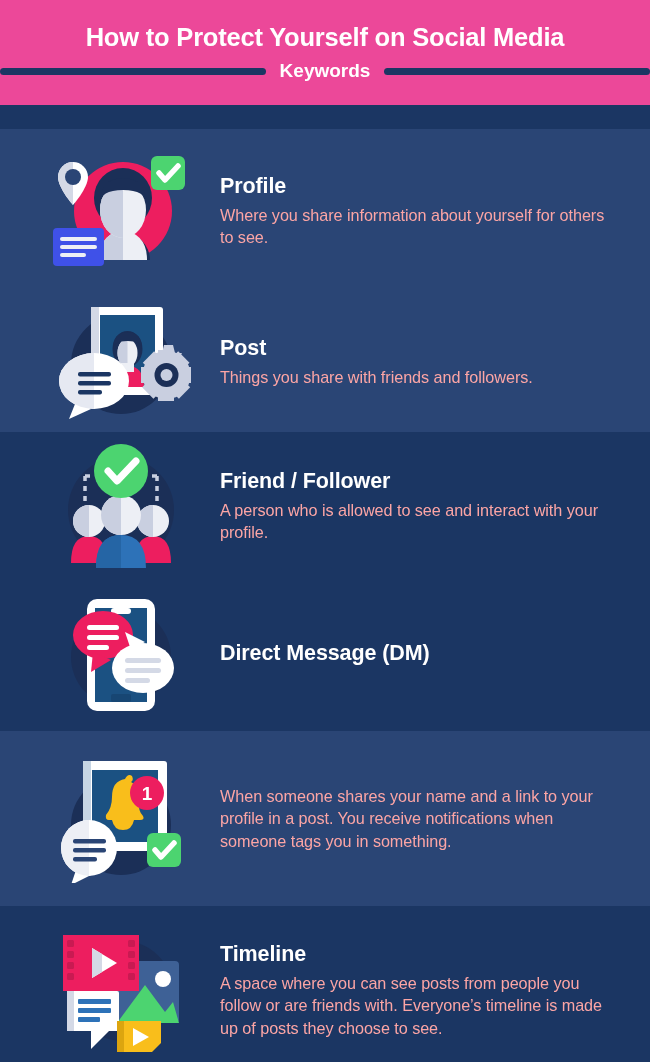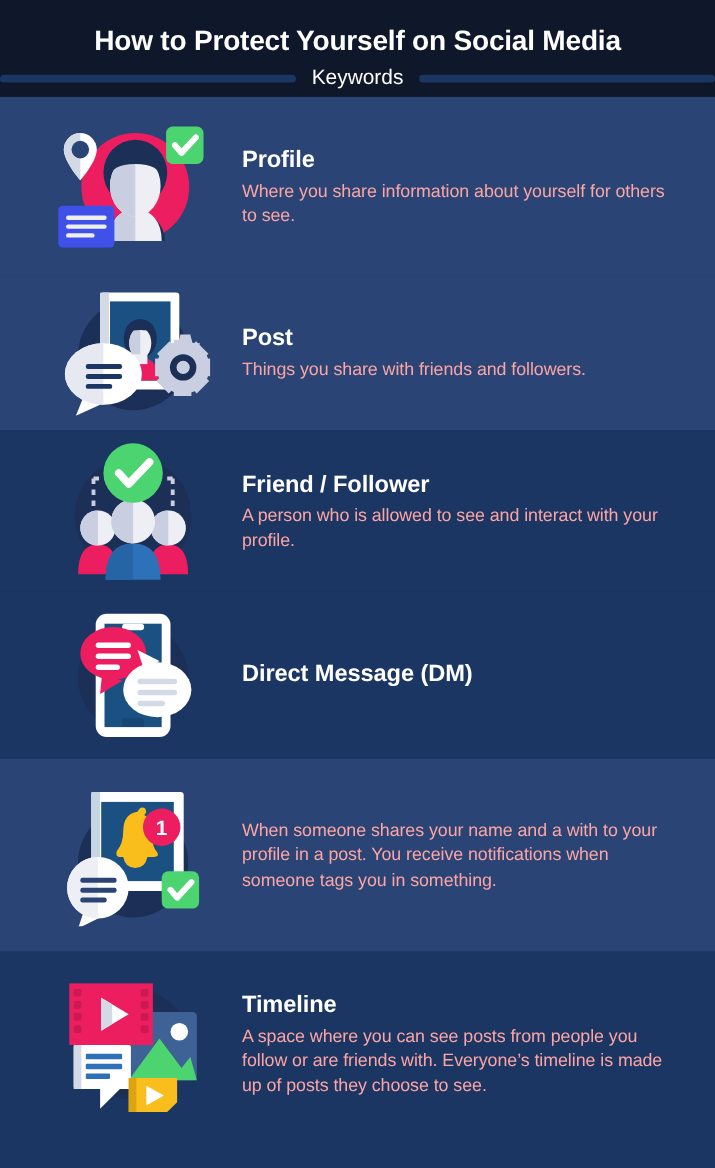--- a/index.html
+++ b/index.html
@@ -6,22 +6,22 @@
   html, body {
     width:650px; height:1062px;
     background:#1B3663;
     font-family:"Liberation Sans", sans-serif;
     overflow:hidden;
   }
   .page { width:650px; height:1062px; position:relative; }
 
   
   .header {
-    background:#0f172a;
-    height:88px;
+    background:#ec4899;
+    height:105px;
     position:relative;
     padding-top:22px;
   }
   .header-title {
     color:#FFFFFF;
     font-size:25.5px;
     font-weight:bold;
     text-align:center;
     letter-spacing:-0.2px;
     line-height:30px;
@@ -37,21 +37,21 @@
     height:7px;
     background:#1B3663;
     border-radius:4px;
     flex:1 1 auto;
   }
   .divider-left  { margin-right:14px; margin-left:0px; }
   .divider-right { margin-left:14px;  margin-right:0px; }
   .subtitle-text {
     color:#FFFFFF;
     font-size:19px;
-    font-weight:normal;
+    font-weight:bold;
     white-space:nowrap;
     line-height:22px;
   }
 
   
   .row {
     display:flex;
     align-items:center;
     width:650px;
     padding-left:22px;
@@ -91,21 +91,21 @@
 
   <div class="header">
     <div class="header-title">How to Protect Yourself on Social Media</div>
     <div class="subtitle-row">
       <div class="divider-bar divider-left"></div>
       <div class="subtitle-text">Keywords</div>
       <div class="divider-bar divider-right"></div>
     </div>
   </div>
 
-  <div class="row light" style="height:163px;">
+  <div class="row light" style="height:163px;margin-top:24px;">
     <div class="icon-cell">
       <svg width="140" height="122" viewBox="0 0 140 122">
         <circle cx="72" cy="61" r="49" fill="#ED1E5F"></circle>
         <path d="M45 110 a27 27 0 0 1 54 0 z" fill="#1B2F57"></path>
         <ellipse cx="72" cy="48" rx="29" ry="30" fill="#1B2F57"></ellipse>
         <path d="M48 110 q0 -26 24 -30 q24 4 24 30 z" fill="#EDEFF5"></path>
         <path d="M48 110 q0 -26 24 -30 l0 30 z" fill="#C9CFE0"></path>
         <ellipse cx="72" cy="60" rx="23" ry="28" fill="#EDEFF5"></ellipse>
         <path d="M72 32 a23 28 0 0 0 0 56 z" fill="#C9CFE0"></path>
         <path d="M49 54 q0 -26 23 -26 q23 0 23 26 q0 -14 -23 -14 q-23 0 -23 14 z" fill="#1B2F57"></path>
@@ -251,21 +251,21 @@
         <path d="M38 65 a28 28 0 0 0 0 56 z" fill="#EDEFF5"></path>
         <rect x="22" y="84" width="33" height="4.5" rx="2" fill="#2A4575"></rect>
         <rect x="22" y="93" width="33" height="4.5" rx="2" fill="#2A4575"></rect>
         <rect x="22" y="102" width="24" height="4.5" rx="2" fill="#2A4575"></rect>
 
         <rect x="96" y="78" width="34" height="34" rx="6" fill="#4CD470"></rect>
         <path d="M104 95 l6 7 l13 -14" stroke="#FFFFFF" stroke-width="5.5" fill="none" stroke-linecap="round" stroke-linejoin="round"></path>
       </svg>
     </div>
     <div class="text-cell">
-      <div class="kw-desc">When someone shares your name and a with to your profile in a post. You receive notifications when someone tags you in something.</div>
+      <div class="kw-desc">When someone shares your name and a link to your profile in a post. You receive notifications when someone tags you in something.</div>
     </div>
   </div>
 
   <div class="row dark" style="height:168px;">
     <div class="icon-cell">
       <svg width="140" height="130" viewBox="0 0 140 130">
         <circle cx="72" cy="66" r="50" fill="#1B2F57"></circle>
 
         <rect x="66" y="36" width="62" height="62" rx="4" fill="#3E6196"></rect>
         <circle cx="112" cy="54" r="8" fill="#FFFFFF"></circle>

